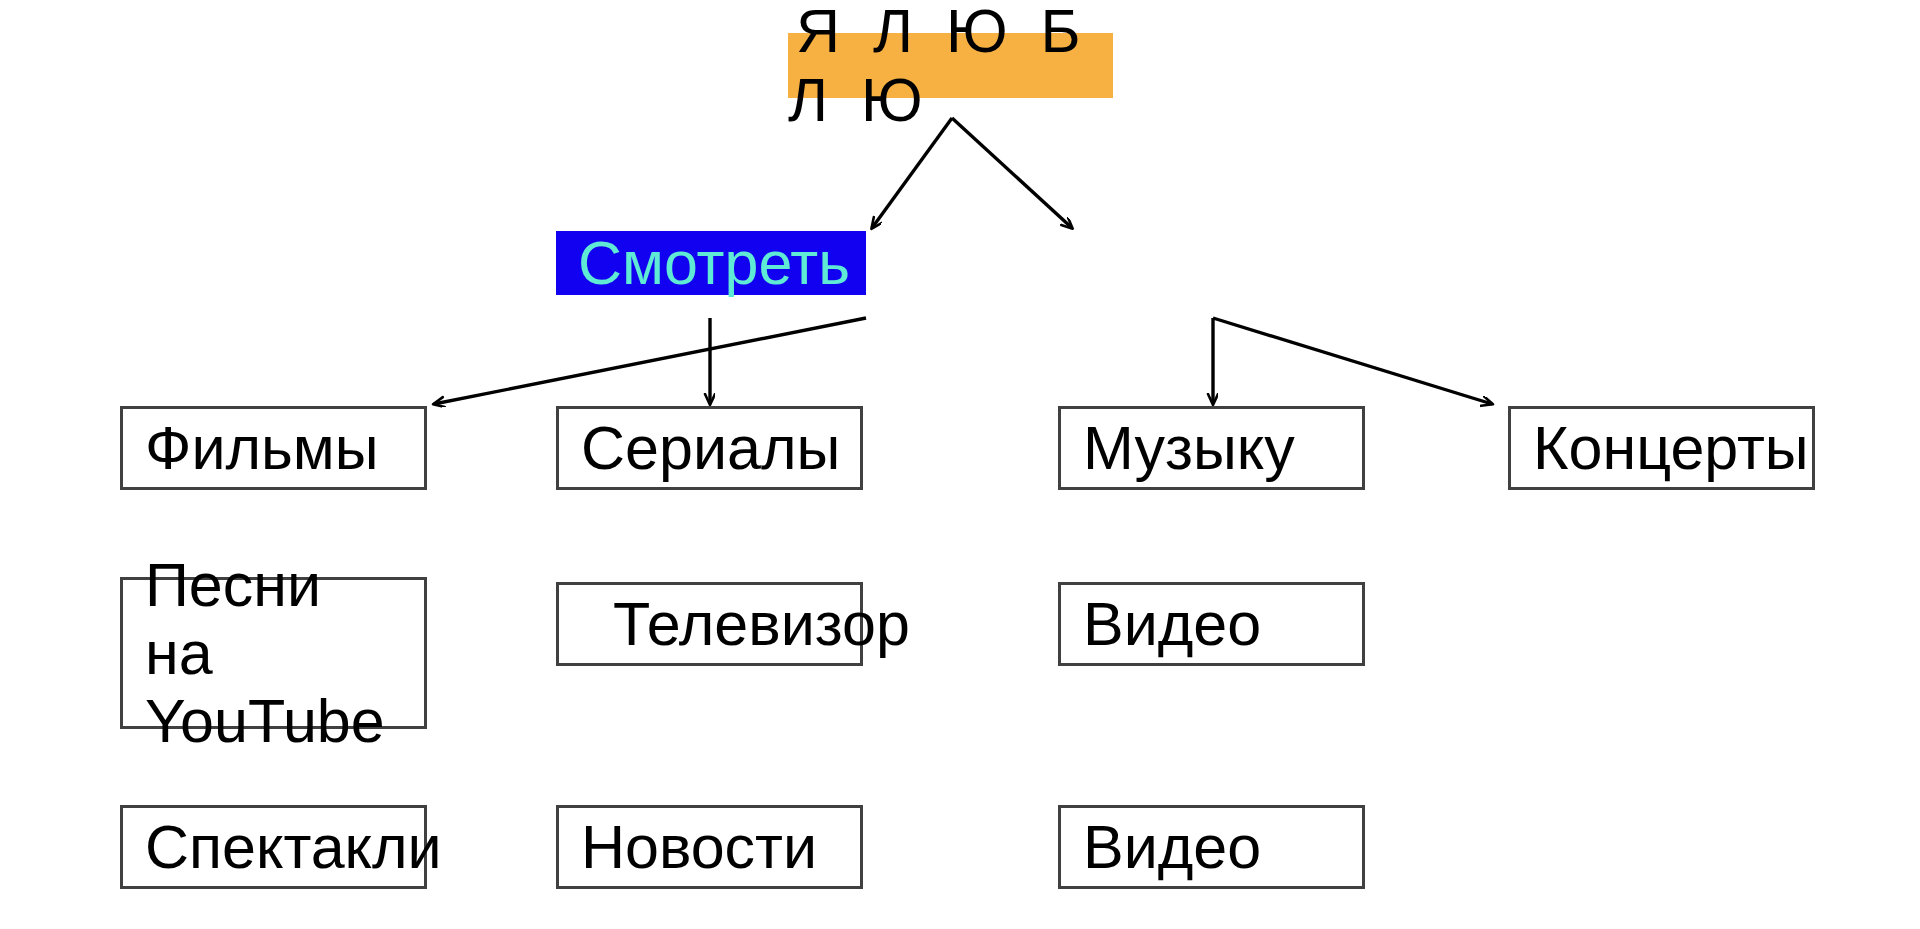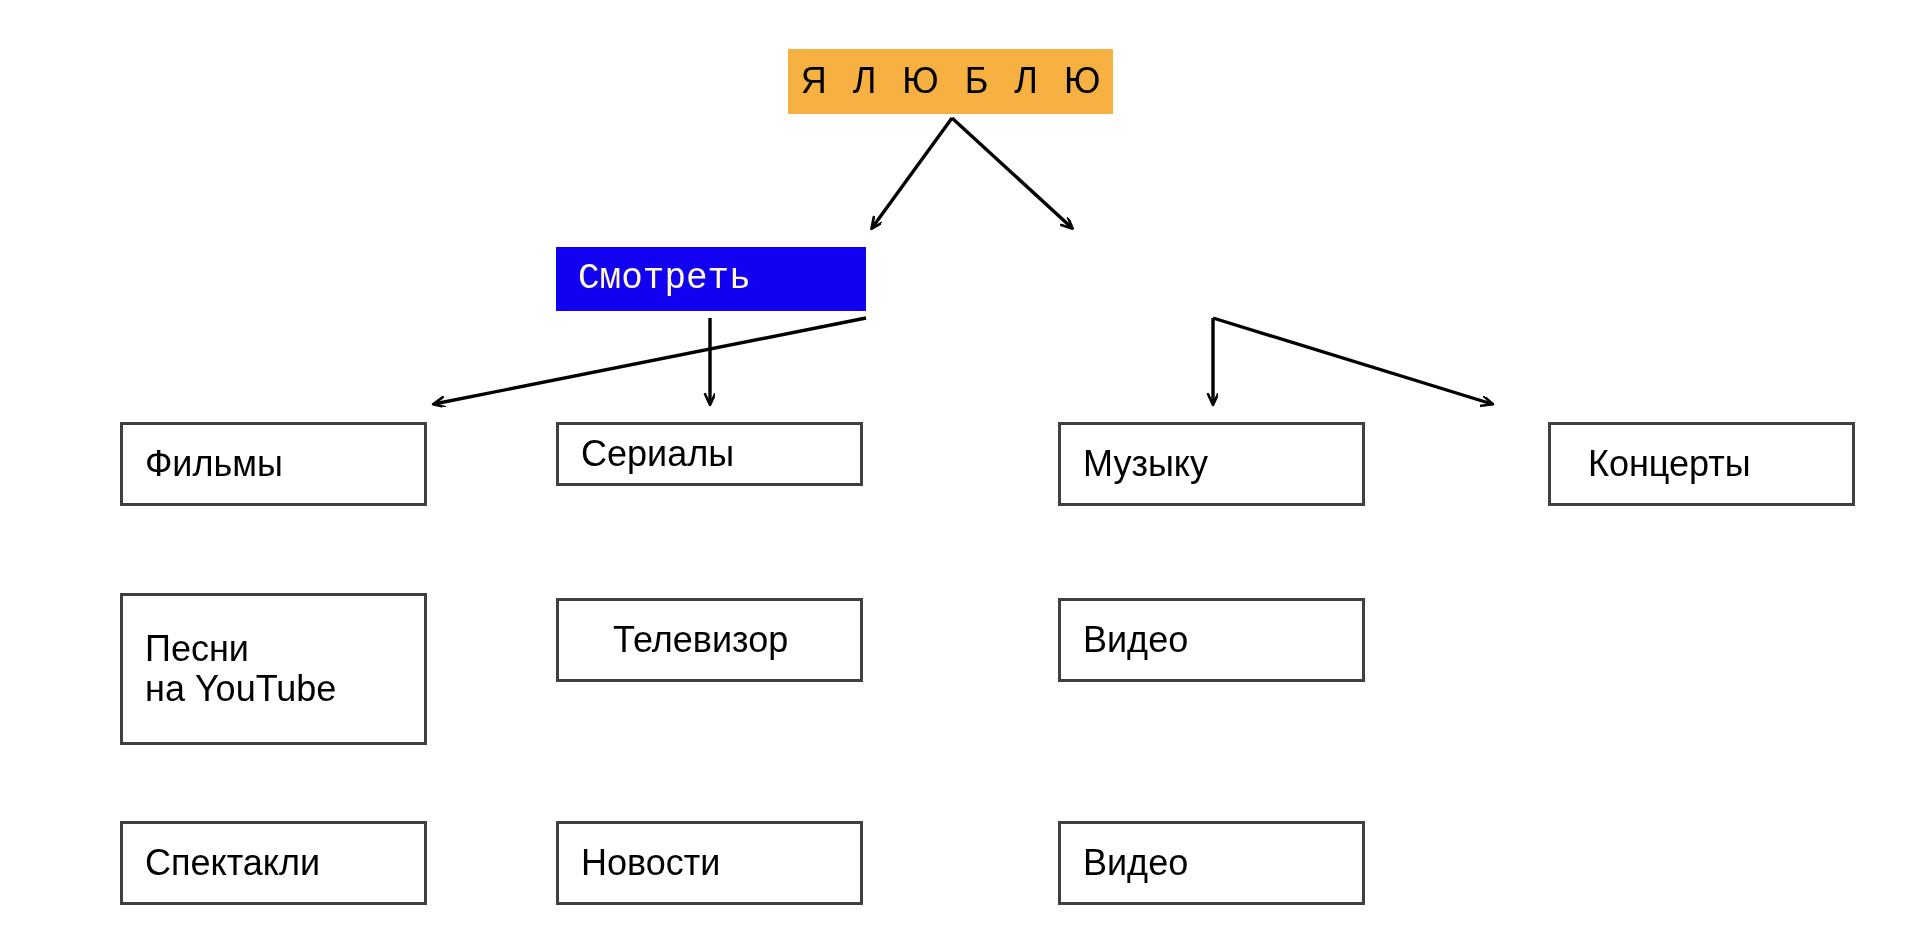--- a/index.html
+++ b/index.html
@@ -26,25 +26,24 @@
     width: 1920px;
     height: 929px;
     pointer-events: none;
   }
   .node {
     position: absolute;
     box-sizing: border-box;
     display: flex;
     align-items: center;
     justify-content: flex-start;
-    font-size: 36px;
+    font-size: 61px;
     line-height: 1.12;
     color: #000000;
     white-space: pre;
-    margin-top: 16px;
   }
   .node .node-label {
     display: block;
     padding-left: 22px;
     white-space: pre-line;
   }
   .node-root {
     background: #F7B042;
     border: none;
     color: #000000;
@@ -52,22 +51,21 @@
     letter-spacing: 3px;
   }
   .node-root .node-label {
     padding-left: 0;
     letter-spacing: 8px;
     text-indent: 8px;
   }
   .node-branch {
     background: #1200F0;
     border: none;
-    color: #fef9c3;
-    font-family: Liberation Mono, monospace;
+    color: #5eead4;
   }
   .node-leaf {
     background: #ffffff;
     border: 3px solid #404040;
   }
   .node-leaf-tall {
     align-items: center;
   }
 </style>
 </head>
@@ -110,21 +108,21 @@
 
   <div class="node node-leaf node-leaf-tall" style="left:120px; top:577px; width:307px; height:152px;">
     <span class="node-label">Песни
 на YouTube</span>
   </div>
 
   <div class="node node-leaf" style="left:120px; top:805px; width:307px; height:84px;">
     <span class="node-label">Спектакли</span>
   </div>
 
-  <div class="node node-leaf" style="left:556px; top:406px; width:307px; height:64px;">
+  <div class="node node-leaf" style="left:556px; top:406px; width:307px; height:84px;">
     <span class="node-label">Сериалы</span>
   </div>
 
   <div class="node node-leaf" style="left:556px; top:582px; width:307px; height:84px;padding-left:32px;">
     <span class="node-label">Телевизор</span>
   </div>
 
   <div class="node node-leaf" style="left:556px; top:805px; width:307px; height:84px;">
     <span class="node-label">Новости</span>
   </div>
@@ -134,18 +132,18 @@
   </div>
 
   <div class="node node-leaf" style="left:1058px; top:582px; width:307px; height:84px;">
     <span class="node-label">Видео</span>
   </div>
 
   <div class="node node-leaf" style="left:1058px; top:805px; width:307px; height:84px;">
     <span class="node-label">Видео</span>
   </div>
 
-  <div class="node node-leaf" style="left:1548px; top:406px; width:307px; height:84px;padding-left:15px;">
+  <div class="node node-leaf" style="left:1508px; top:406px; width:307px; height:84px;">
     <span class="node-label">Концерты</span>
   </div>
 
 
 </div>
 
 </body></html>

